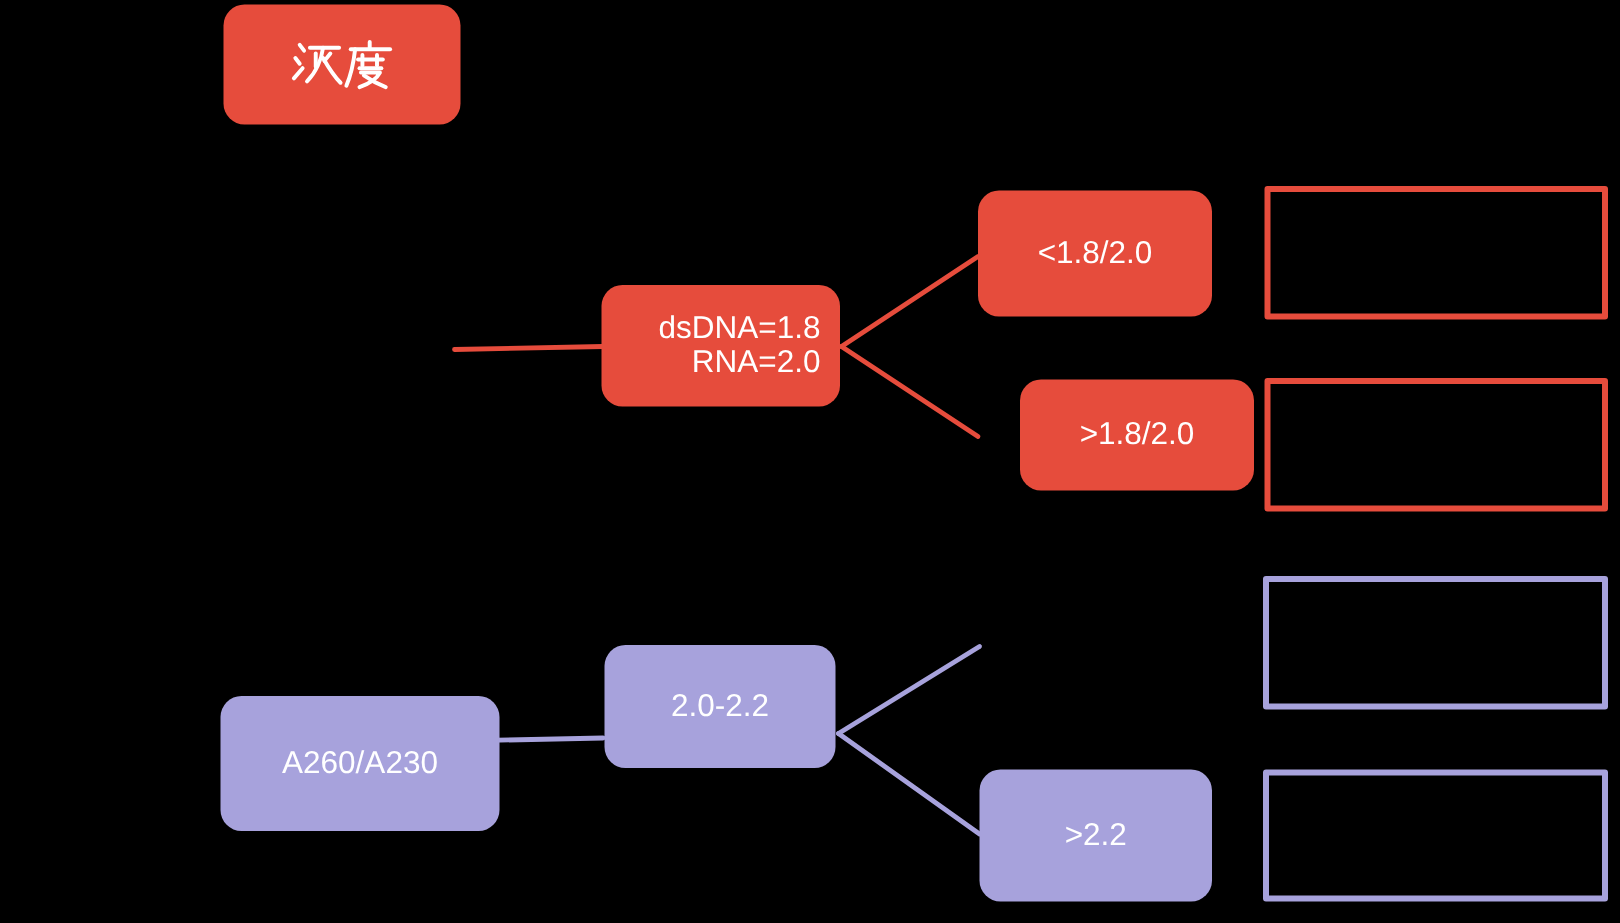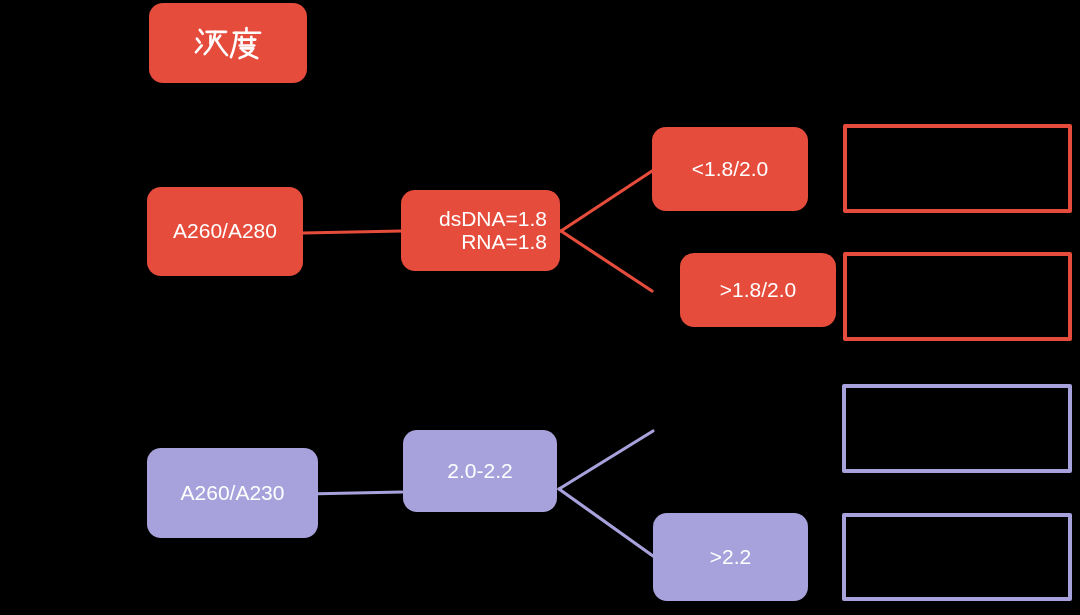--- a/index.html
+++ b/index.html
@@ -55,21 +55,21 @@
   .glyph { display: block; }
 
   
   #n-conc   { left: 149px; top:   3px; width: 158px; height: 80px; }
   #n-a280   { left: 147px; top: 187px; width: 156px; height: 89px; }
   #n-ref1   { left: 401px; top: 190px; width: 159px; height: 81px; text-align: right; }
   #n-lt18   { left: 652px; top: 127px; width: 156px; height: 84px; }
   #n-gt18   { left: 652px; top: 253px; width: 156px; height: 74px; margin-left: 28px; }
   #o-red1   { left: 843px; top: 124px; width: 229px; height: 89px; }
   #o-red2   { left: 843px; top: 252px; width: 229px; height: 89px; }
-  #n-a230   { left: 147px; top: 448px; width: 171px; height: 90px; }
+  #n-a230   { left: 147px; top: 464px; width: 186px; height: 90px; }
   #n-ref2   { left: 403px; top: 430px; width: 154px; height: 82px; }
   #n-lt20   { left: 653px; top: 386px; width: 155px; height: 87px; }
   #n-gt22   { left: 653px; top: 513px; width: 155px; height: 88px; }
   #o-pur1   { left: 842px; top: 384px; width: 230px; height: 89px; }
   #o-pur2   { left: 842px; top: 513px; width: 230px; height: 88px; }
 </style>
 </head>
 <body>
 
 <div class="canvas">
@@ -101,27 +101,24 @@
       <path d="M45,7 C44,16 42,25 39,32"></path>
       <path d="M50,11 L50,18"></path>
       <path d="M60,11 L60,18"></path>
       <path d="M47,14 L64,14"></path>
       <path d="M48,20 L63,20"></path>
       <path d="M49,23 L62,23 Q59,29 48,33"></path>
       <path d="M51,25 Q58,30 66,33"></path>
     </svg>
   </div>
 
-  <div class="node red" id="n-a280">
-    <span>A260/A280</span>
-  </div>
 
   <div class="node red ref-right" id="n-ref1">
     <span>dsDNA=1.8</span>
-    <span>RNA=1.8</span>
+    <span>RNA=2.0</span>
   </div>
 
   <div class="node red" id="n-lt18">
     <span>&lt;1.8/2.0</span>
   </div>
 
   <div class="node red" id="n-gt18">
     <span>&gt;1.8/2.0</span>
   </div>
 

